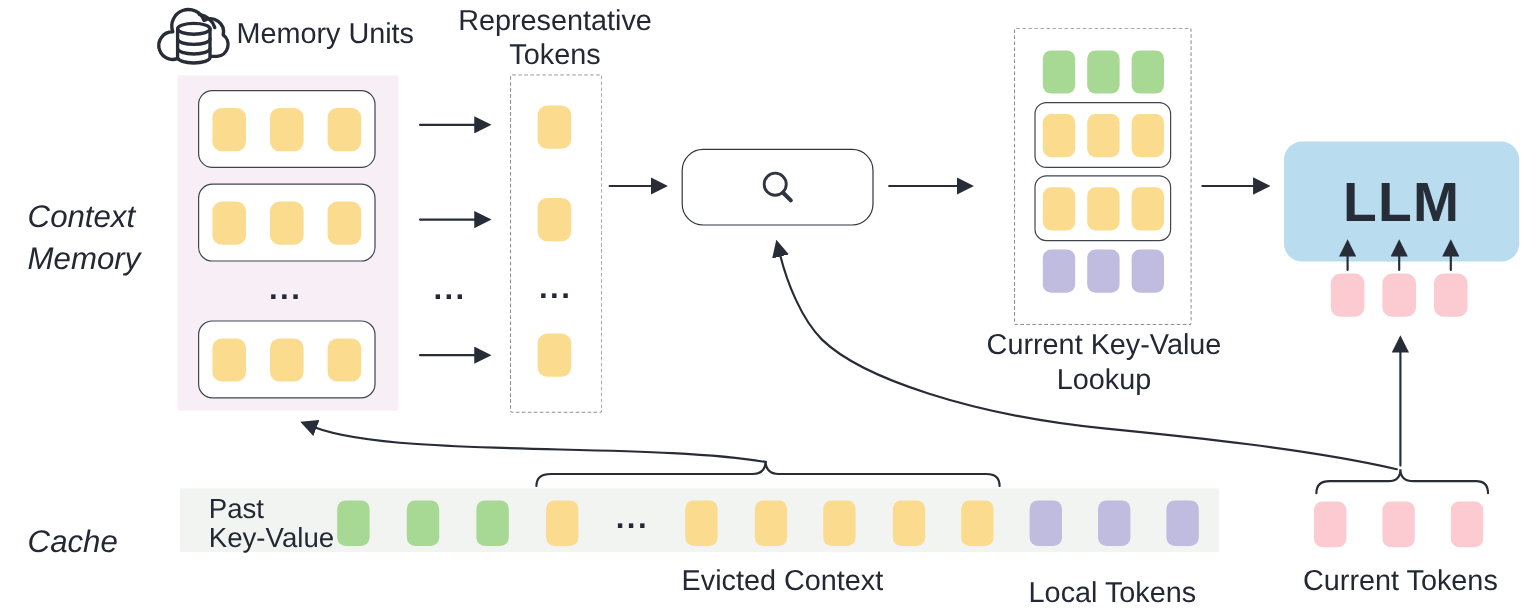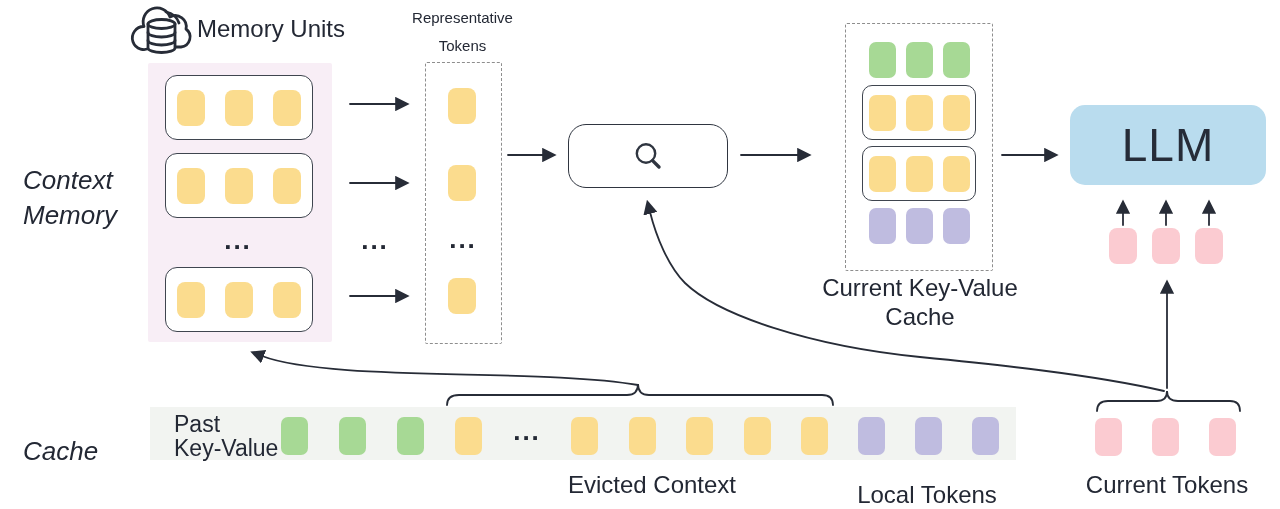--- a/index.html
+++ b/index.html
@@ -87,21 +87,21 @@
     <div class="abs dots" style="left:90px;top:177px;">...</div>
     <div class="unit h36 trow" style="top:204px;">
         <span class="token" style="background: rgb(251, 220, 142);"></span>
         <span class="token" style="background: rgb(251, 220, 142);"></span>
         <span class="token" style="background: rgb(251, 220, 142);"></span>
       </div>
   </div>
 
   <div class="abs dots" style="left:375px;top:240px;">...</div>
 
-  <div class="abs lbl center" style="left:380px;top:4px;width:165px;font-size:15px;line-height:28px;">Representative
+  <div class="abs lbl center" style="left:380px;top:4px;width:165px;font-size:24px;line-height:28px;">Representative
 Tokens</div>
   <div class="abs dashed-box" style="left:425px;top:62px;width:75px;height:280px;">
     <div class="abs h36 trow" style="left:22px;top:25px;">
         <span class="token" style="background: rgb(251, 220, 142);"></span>
       </div>
     <div class="abs h36 trow" style="left:22px;top:102px;">
         <span class="token" style="background: rgb(251, 220, 142);"></span>
       </div>
     <div class="abs dots" style="left:37px;top:176px;">...</div>
     <div class="abs h36 trow" style="left:22px;top:215px;">
@@ -132,23 +132,23 @@
         <span class="token" style="background: rgb(251, 220, 142);"></span>
         <span class="token" style="background: rgb(251, 220, 142);"></span>
       </div>
     <div class="abs cache-row trow" style="left:23px;top:184px;gap:10px;">
         <span class="token" style="background: rgb(191, 188, 224);"></span>
         <span class="token" style="background: rgb(191, 188, 224);"></span>
         <span class="token" style="background: rgb(191, 188, 224);"></span>
       </div>
   </div>
   <div class="abs lbl center small-label" style="left:820px;top:273px;width:200px;line-height:29px;">Current Key-Value
-Cache</div>
-
-  <div class="abs llm-box" style="left:1070px;top:105px;width:196px;height:80px;">
+Lookup</div>
+
+  <div class="abs llm-box" style="left:1070px;top:118px;width:196px;height:100px;font-weight:bold;">
     <span>LLM</span>
   </div>
   <div class="abs h36 trow" style="left:1109px;top:228px;gap:15px;">
       <span class="token" style="background: rgb(251, 203, 209);"></span>
       <span class="token" style="background: rgb(251, 203, 209);"></span>
       <span class="token" style="background: rgb(251, 203, 209);"></span>
     </div>
 
   <div class="abs strip" style="left:150px;top:407px;width:866px;height:53px;"></div>
   <div class="abs lbl" style="left:161px;top:412px;font-size:23px;line-height:24px;margin-left:13px;">Past

